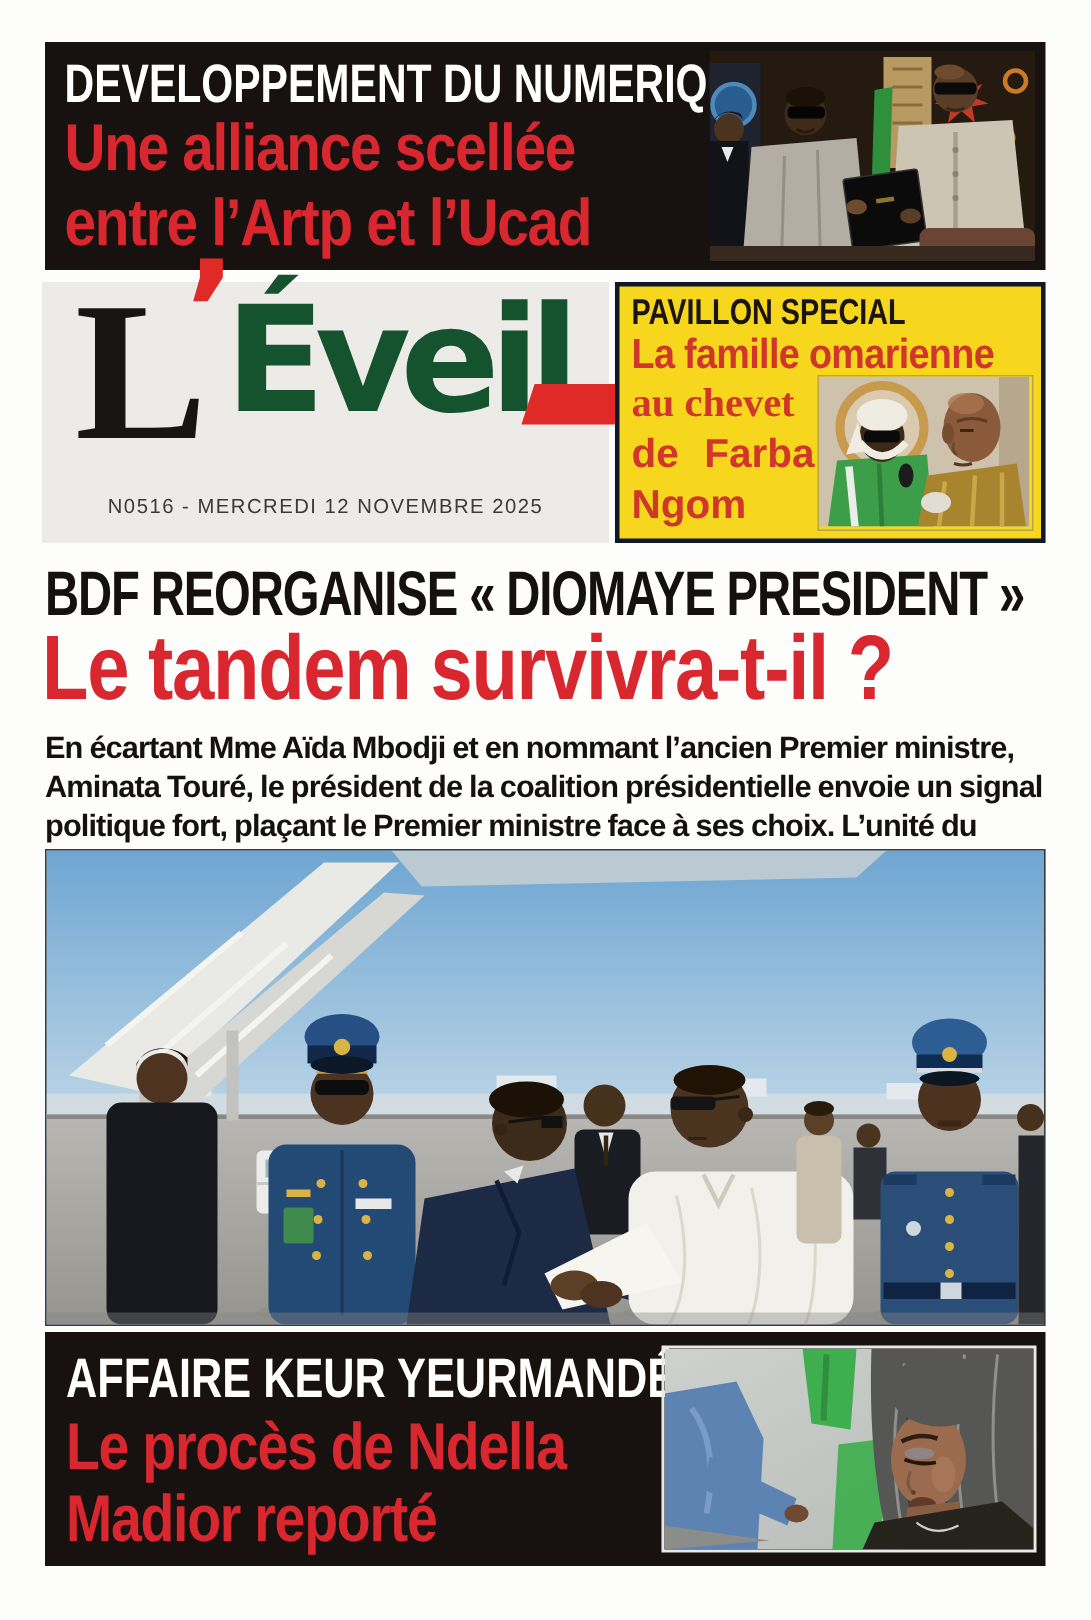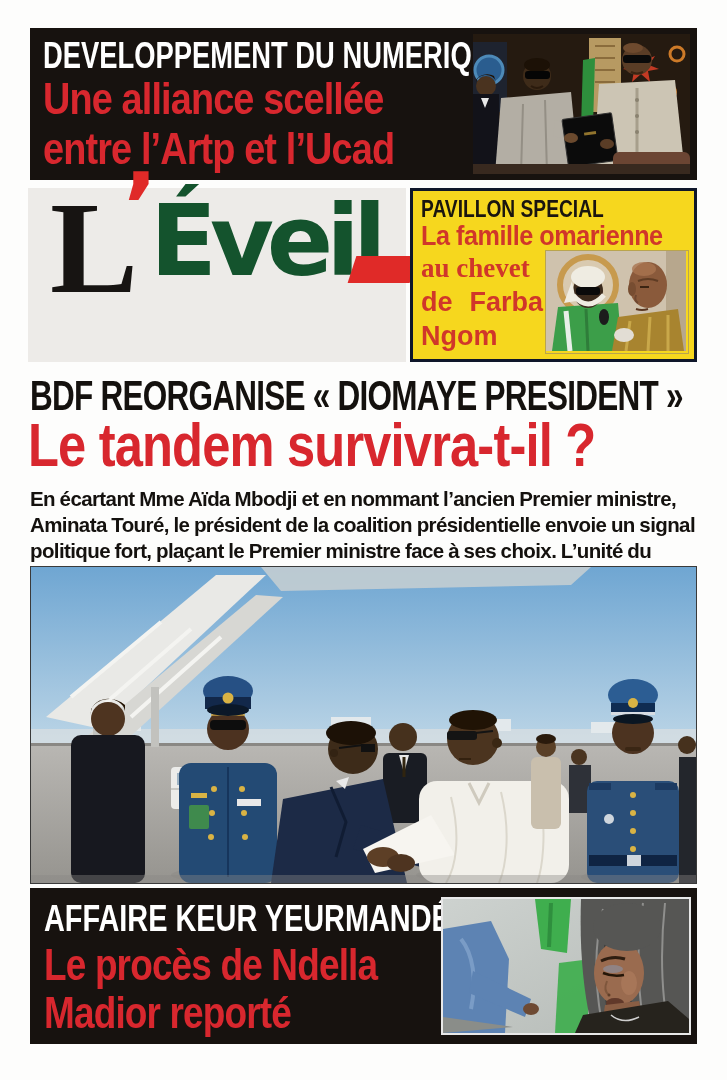--- a/index.html
+++ b/index.html
@@ -124,20 +124,21 @@
         <rect x="0" y="130" width="217" height="10" fill="#38291f"></rect>
       </svg>
     </div>
   </div>
 
   <div class="masthead">
     <div class="logo-l">L</div>
     <div class="logo-apos">’</div>
     <div class="logo-rest">Éveil</div>
     <div class="logo-dash"></div>
+    <div class="issue-date">N0516 - MERCREDI 12 NOVEMBRE 2025</div>
   </div>
 
   <div class="special-box">
     <div class="sp-kicker">PAVILLON SPECIAL</div>
     <div class="sp-hl sp-hl1">La famille omarienne</div>
     <div class="sp-hl sp-line sp-l2">au chevet</div>
     <div class="sp-hl sp-line sp-l4">Ngom</div>
     <div class="sp-hl sp-line sp-l3">de Farba</div>
     <div class="sp-photo">
       <svg width="140" height="100" viewBox="0 0 140 100">

